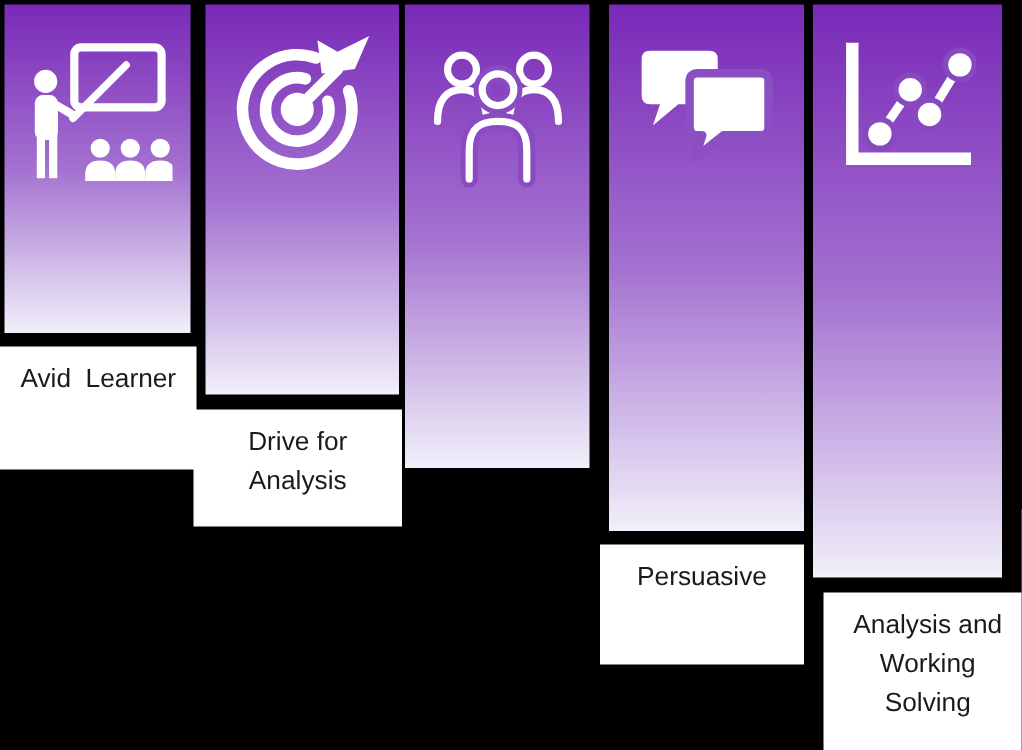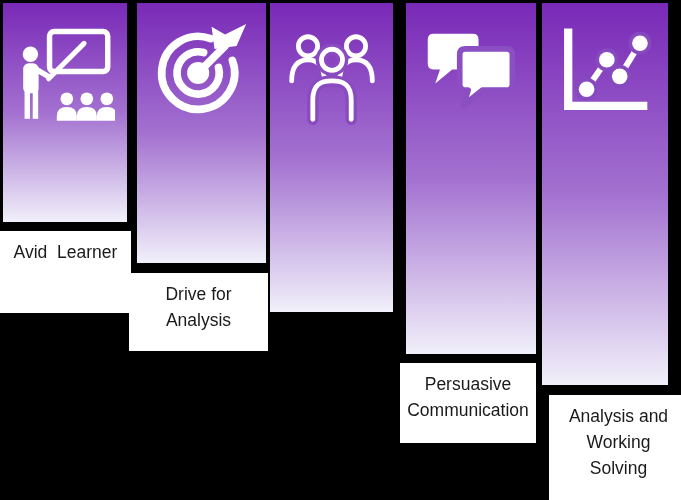--- a/index.html
+++ b/index.html
@@ -109,21 +109,20 @@
   </div>
 
   <div class="bar bar-4">
     <svg class="icon icon-4" width="94" height="79" viewBox="0 0 100 84">
       <path d="M 10 4 L 52 4 Q 58 4 58 10 L 58 36 Q 58 42 52 42 L 30 42 L 12 57 L 17 42 L 10 42 Q 4 42 4 36 L 4 10 Q 4 4 10 4 Z" fill="#fff"></path>
       <path d="M 44 20 L 88 20 Q 94 20 94 26 L 94 58 Q 94 64 88 64 L 62 64 L 42 80 L 47 64 L 44 64 Q 38 64 38 58 L 38 26 Q 38 20 44 20 Z" fill="#fff" stroke="#8B4EC3" stroke-width="6" stroke-linejoin="round"></path>
     </svg>
   </div>
   <div class="label-box box-4">
     <div class="line">Persuasive</div>
-    <div class="line">Communication</div>
   </div>
 
   <div class="bar bar-5">
     <svg class="icon icon-5" width="92" height="92" viewBox="0 0 100 100">
       <path d="M 10 6 L 10 90 L 96 90" fill="none" stroke="#fff" stroke-width="9"></path>
       <path d="M 30 72 L 52 40 L 66 58 L 88 22" fill="none" stroke="#fff" stroke-width="6.5" stroke-linecap="round" stroke-linejoin="round"></path>
       <g fill="#8749C0">
         <circle cx="30" cy="72" r="12.5"></circle>
         <circle cx="52" cy="40" r="12.5"></circle>
         <circle cx="66" cy="58" r="12.5"></circle>

